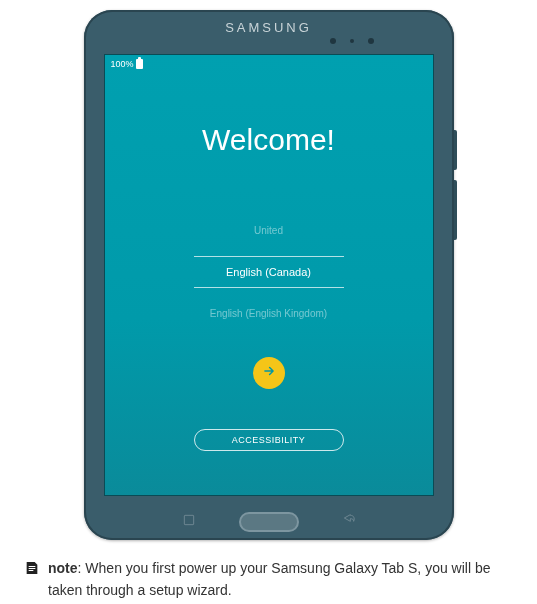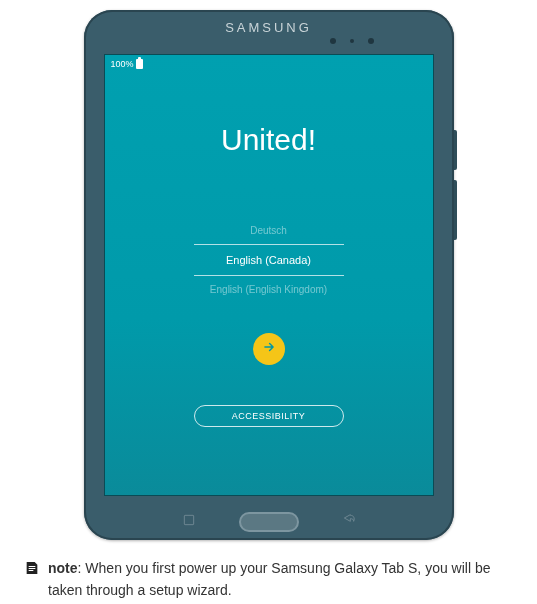--- a/index.html
+++ b/index.html
@@ -30,21 +30,21 @@
     .statusbar {
       height: 18px; display: flex; justify-content: flex-start; align-items: center;
       padding: 0 6px; font-size: 9px; color: #fff; gap: 2px;
     }
     .battery { width: 7px; height: 10px; background: #fff; border-radius: 1px; position: relative; }
     .battery::before { content:''; position:absolute; top:-2px; left:2px; width:3px; height:2px; background:#fff; border-radius:1px 1px 0 0; }
     .welcome-area { text-align: center; padding-top: 50px; }
     .welcome { color: #fff; font-size: 30px; font-weight: 400; }
     .lang-picker { margin-top: 60px; text-align: center; }
     .lang { font-size: 10px; padding: 8px 0; color: rgba(255,255,255,.45); }
-    .lang.selected { color: #fff; font-size: 11px; border-top: 1px solid rgba(255,255,255,.7); border-bottom: 1px solid rgba(255,255,255,.7); width: 150px; margin: 0 auto; padding: 9px 0; }
+    .lang.selected { color: #fff; font-size: 11px; border-top: 1px solid rgba(255,255,255,.7); border-bottom: 1px solid rgba(255,255,255,.7); width: 150px; margin: 12px auto; padding: 9px 0; }
     .next-btn {
       width: 32px; height: 32px; border-radius: 50%;
       background: #f5c518; margin: 30px auto 0;
       display: flex; align-items: center; justify-content: center;
       cursor: pointer;
     }
     .next-btn svg { width: 14px; height: 14px; }
     .access-btn {
       width: 150px; margin: 40px auto 0; text-align: center;
       border: 1px solid rgba(255,255,255,.8); border-radius: 12px;
@@ -81,25 +81,25 @@
           <div class="sensor"></div>
       </div>
 
       <div class="screen">
         <div class="statusbar">
           <span>100%</span>
           <span class="battery"></span>
         </div>
 
         <div class="welcome-area">
-          <div class="welcome">United!</div>
+          <div class="welcome">Welcome!</div>
         </div>
 
         <div class="lang-picker">
-          <div class="lang">Deutsch</div>
+          <div class="lang">United</div>
           <div class="lang selected">English (Canada)</div>
           <div class="lang">English (English Kingdom)</div>
         </div>
 
         <div class="next-btn">
           <span>
             <svg viewBox="0 0 24 24">
                 <path d="M5 12h12M13 6l6 6-6 6" stroke="#0097a7" stroke-width="2.5" fill="none" stroke-linecap="round" stroke-linejoin="round"></path>
               </svg>
           </span>

